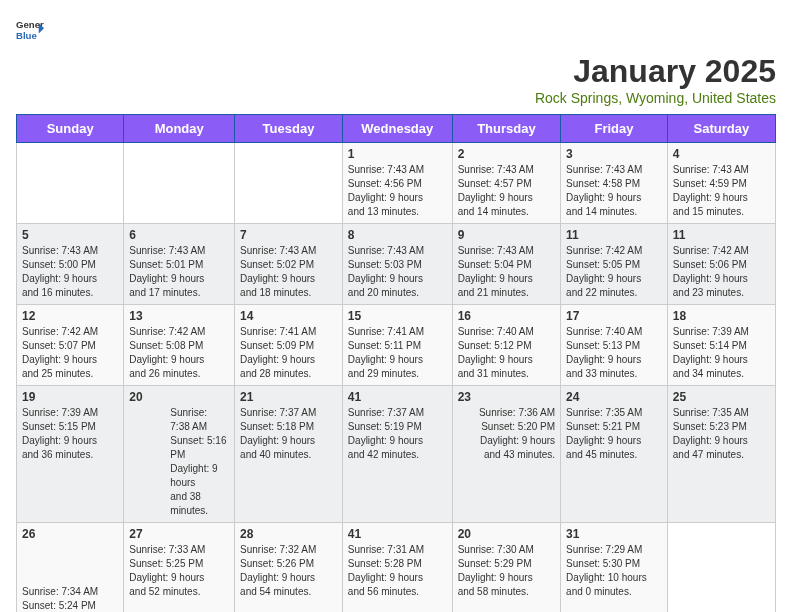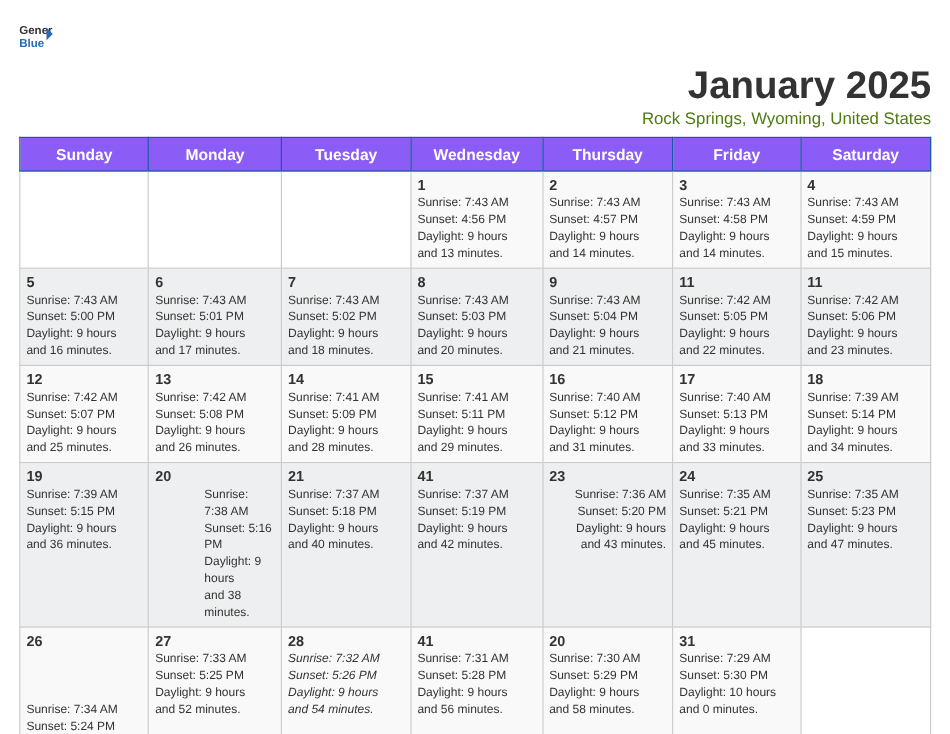--- a/index.html
+++ b/index.html
@@ -309,21 +309,21 @@
         </td>
         <td>
           <span class="day-num">27</span>
           <div class="day-info" style="white-space: pre-line;">Sunrise: 7:33 AM
 Sunset: 5:25 PM
 Daylight: 9 hours
 and 52 minutes.</div>
         </td>
         <td>
           <span class="day-num">28</span>
-          <div class="day-info" style="white-space: pre-line; font-style: italic;">Sunrise: 7:32 AM
+          <div class="day-info" style="white-space: pre-line;">Sunrise: 7:32 AM
 Sunset: 5:26 PM
 Daylight: 9 hours
 and 54 minutes.</div>
         </td>
         <td>
           <span class="day-num">41</span>
           <div class="day-info" style="white-space: pre-line;">Sunrise: 7:31 AM
 Sunset: 5:28 PM
 Daylight: 9 hours
 and 56 minutes.</div>

